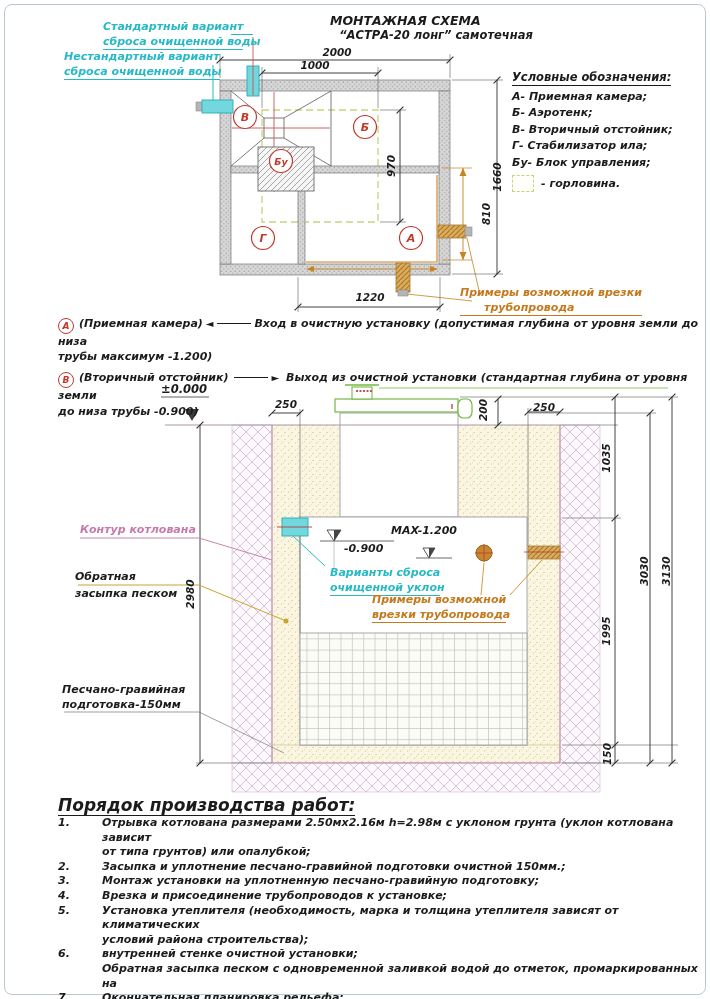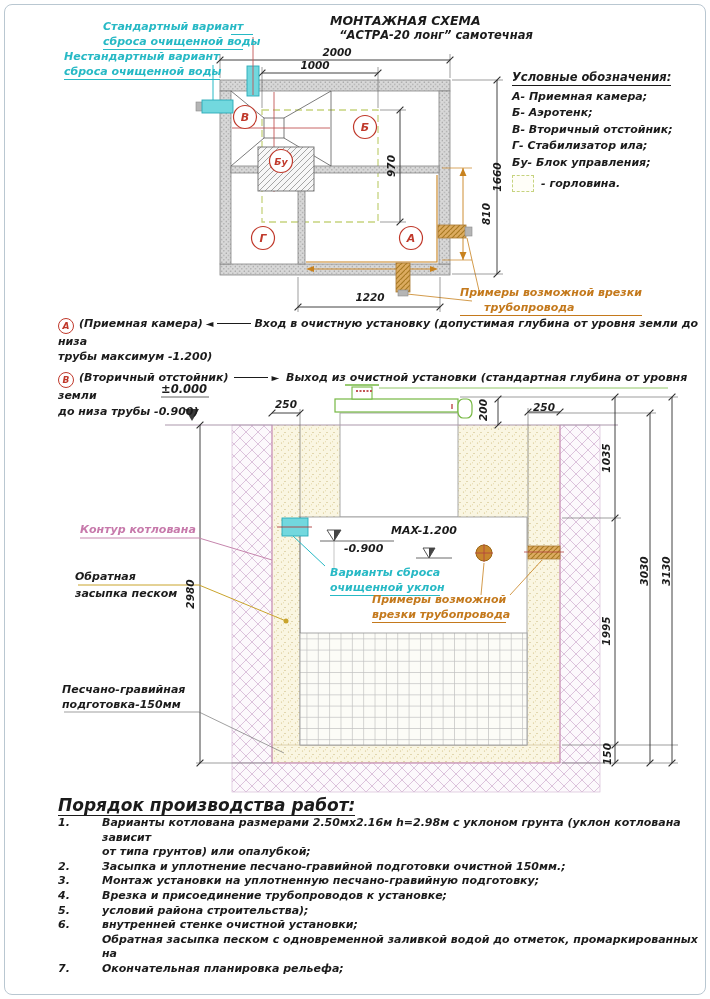--- a/index.html
+++ b/index.html
@@ -359,21 +359,21 @@
   <div class="lb cyan" style="left:330px;top:567px"><span class="ul">Варианты сброса</span></div>
   <div class="lb cyan" style="left:330px;top:582px">очищенной уклон</div>
   <div class="lb orange" style="left:372px;top:594px"><span class="ul">Примеры возможной</span></div>
   <div class="lb orange" style="left:372px;top:609px">врезки трубопровода</div>
 
   <div class="work">
     <div class="wt">Порядок производства работ:</div>
     <div class="wrow">
         <div class="wnum">1.</div>
         <div class="wtxt">
-          <div>Варианты котлована размерами 2.50мх2.16м h=2.98м с уклоном грунта (уклон котлована зависит</div>
+          <div>Отрывка котлована размерами 2.50мх2.16м h=2.98м с уклоном грунта (уклон котлована зависит</div>
           <div>от типа грунтов) или опалубкой;</div>
         </div>
       </div>
     <div class="wrow">
         <div class="wnum">2.</div>
         <div class="wtxt">
           <div>Засыпка и уплотнение песчано-гравийной подготовки очистной 150мм.;</div>
         </div>
       </div>
     <div class="wrow">
@@ -384,20 +384,21 @@
       </div>
     <div class="wrow">
         <div class="wnum">4.</div>
         <div class="wtxt">
           <div>Врезка и присоединение трубопроводов к установке;</div>
         </div>
       </div>
     <div class="wrow">
         <div class="wnum">5.</div>
         <div class="wtxt">
+          <div>Установка утеплителя (необходимость, марка и толщина утеплителя зависят от климатических</div>
           <div>условий района строительства);</div>
         </div>
       </div>
     <div class="wrow">
         <div class="wnum">6.</div>
         <div class="wtxt">
           <div>внутренней стенке очистной установки;</div>
           <div>Обратная засыпка песком с одновременной заливкой водой до отметок, промаркированных на</div>
         </div>
       </div>

